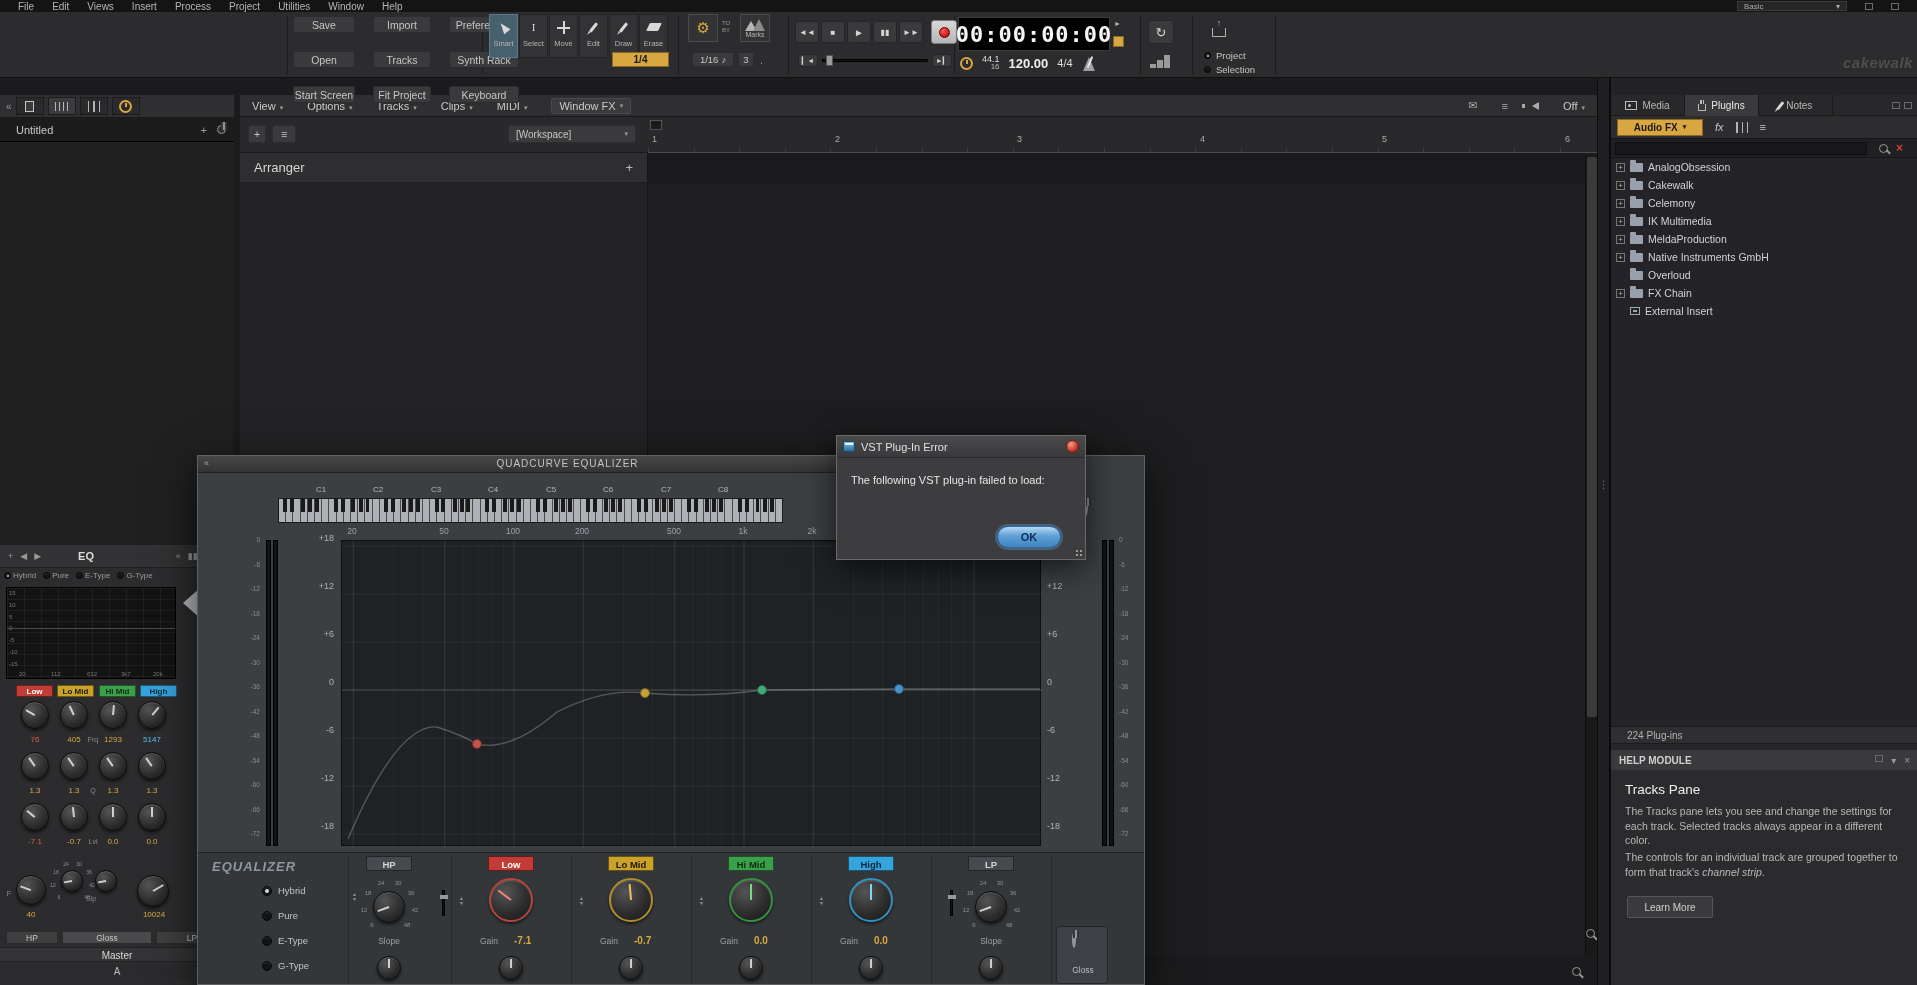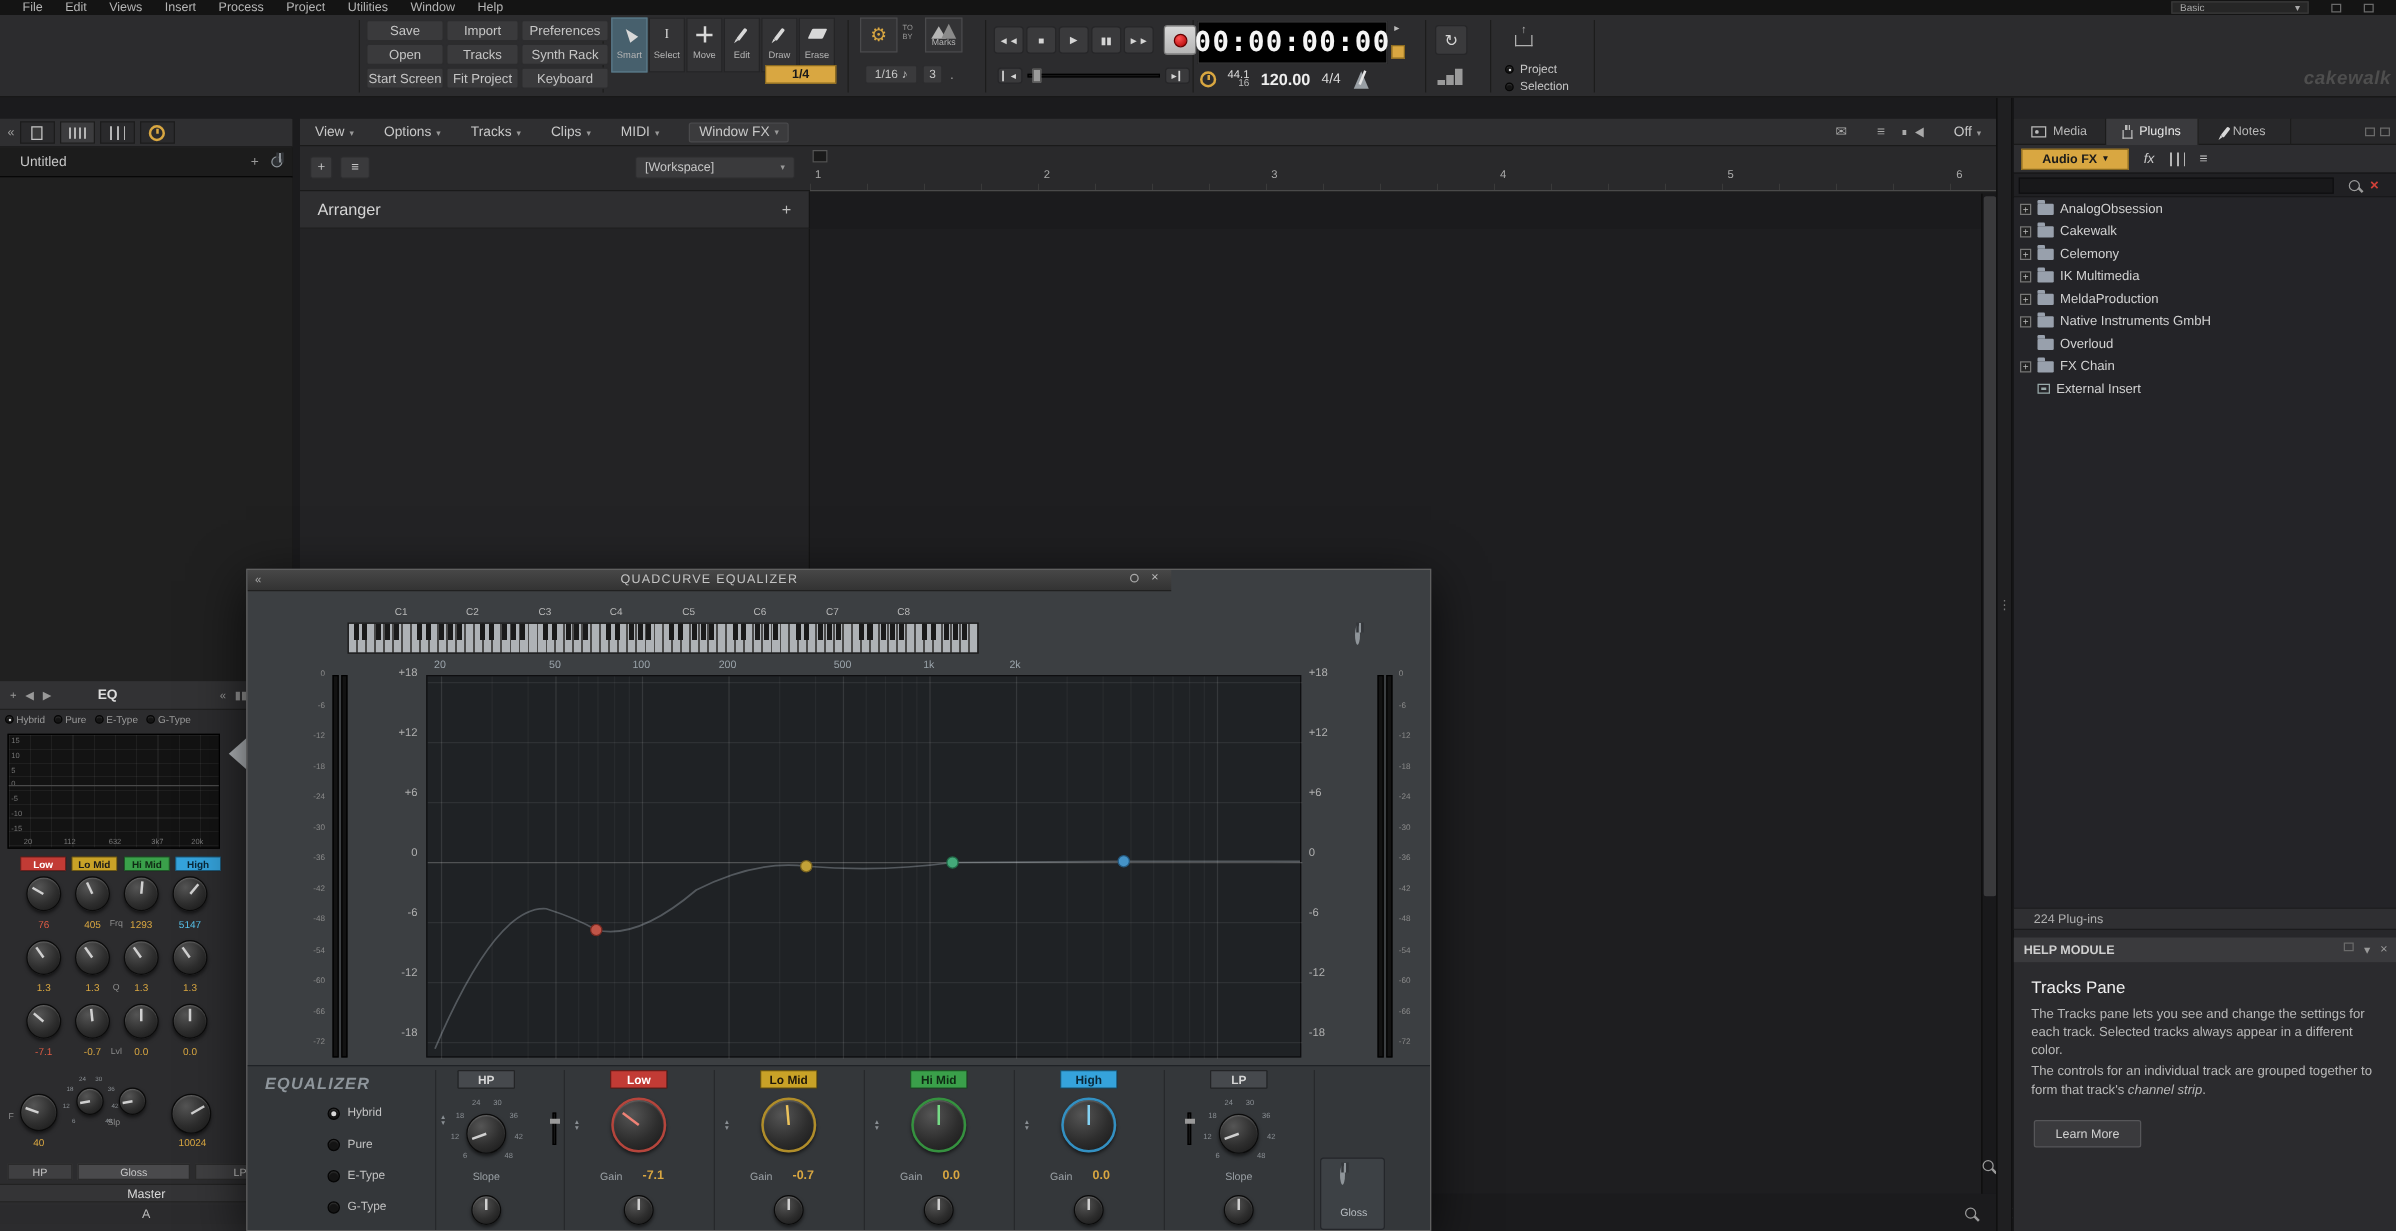--- a/index.html
+++ b/index.html
@@ -9,21 +9,21 @@
 .flex{display:flex;align-items:center}
 
 .menubar{background:#141414;display:flex;align-items:center;gap:18px;padding:0 18px;font-size:10px;color:#b5b5b5;z-index:5}
 .menubar .mi{cursor:default}
 .basicbox{display:flex;align-items:center;gap:6px;background:#262626;border:1px solid #3a3a3a;height:10px;padding:0 6px;font-size:8px;color:#aaa;min-width:110px}
 .wctrl{width:8px;height:7px;border:1px solid #6a6a6a;display:inline-block}
 
 .toolbar{background:#2c2c2e;border-bottom:1px solid #121212;z-index:4}
 .sep{position:absolute;width:1px;background:#1c1c1c;top:4px;height:58px}
 .tbtn{background:#3a3a3c;border:1px solid #2c2c2e;border-radius:2px;color:#c6c6c6;font-size:10.5px;display:flex;align-items:center;justify-content:center;height:17px}
-.filegrid{display:grid;grid-template-columns:62px 58px 70px;grid-auto-rows:17px;gap:2px}
+.filegrid{display:grid;grid-template-columns:62px 58px 70px;grid-auto-rows:17px;gap:18px}
 .toolcell{width:29px;height:44px;display:flex;flex-direction:column;align-items:center;justify-content:flex-start;padding-top:4px;border:1px solid #242426;background:#333335}
 .toolcell.active{background:#47606d;border-color:#5a7a8a}
 .toolcell .tlabel{font-size:7.5px;color:#b5b5b5;margin-top:4px}
 .tico{height:16px;display:flex;align-items:center;justify-content:center}
 .i-cursor{width:0;height:0;border-left:4px solid transparent;border-right:4px solid transparent;border-bottom:11px solid #d8d8d8;transform:rotate(-38deg)}
 .i-ibeam{font-size:11px;color:#d8d8d8;font-family:"Liberation Serif",serif}
 .i-move{position:relative;width:13px;height:13px}
 .i-move::before{content:"";position:absolute;left:6px;top:0;width:2px;height:13px;background:#d8d8d8}
 .i-move::after{content:"";position:absolute;top:6px;left:0;height:2px;width:13px;background:#d8d8d8}
 .i-pencil{position:relative;width:3px;height:11px;background:#d8d8d8;border-radius:1px;transform:rotate(38deg)}
@@ -820,14 +820,24 @@
     <span class="knob" style="left:781px;top:500px;width:24px;height:24px"></span>
 
     
     <div class="ab" style="left:858px;top:470px;width:52px;height:58px;background:#3d4145;border:1px solid #24262a;border-radius:3px">
       <span class="pw ab" style="left:15px;top:7px;width:22px;height:22px"></span>
       <span class="ab" style="left:0;top:38px;width:52px;text-align:center;font-size:8.5px;color:#b8bdc2">Gloss</span>
     </div>
   </div>
 
   
+  <div class="dialog ab" style="left:836px;top:435px;width:250px;height:125px">
+    <div class="dlg-title" style="height:22px">
+      <span class="dlg-ico"></span>
+      <span style="font-size:11px;color:#e0e0e0">VST Plug-In Error</span>
+      <span class="dlg-close"></span>
+    </div>
+    <div class="ab" style="left:14px;top:38px;width:225px;font-size:11px;color:#e6e6e6">The following VST plug-in failed to load:</div>
+    <div class="okbtn" style="left:160px;top:90px;width:64px;height:22px">OK</div>
+    <span class="grip"></span>
+  </div>
 
 </div>
 
 </body></html>

